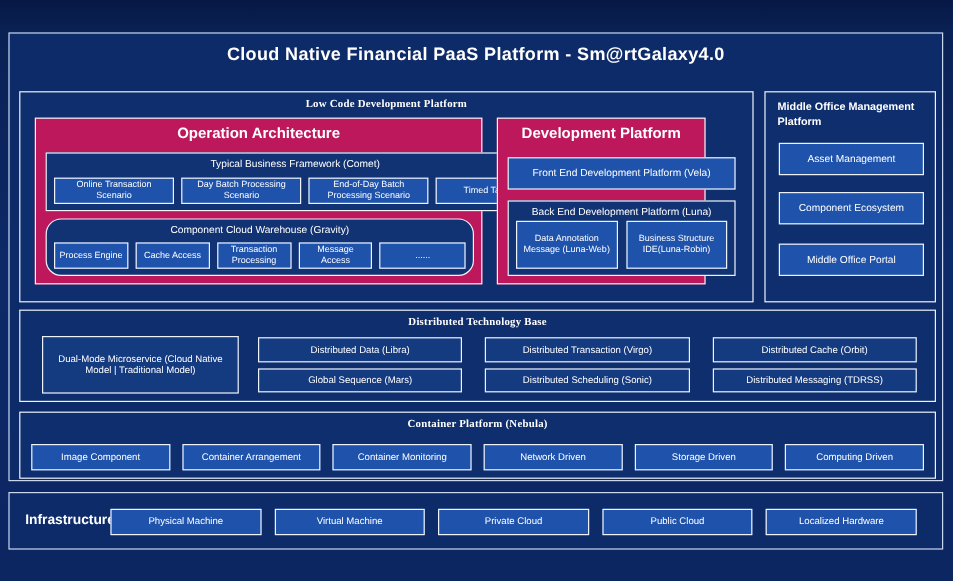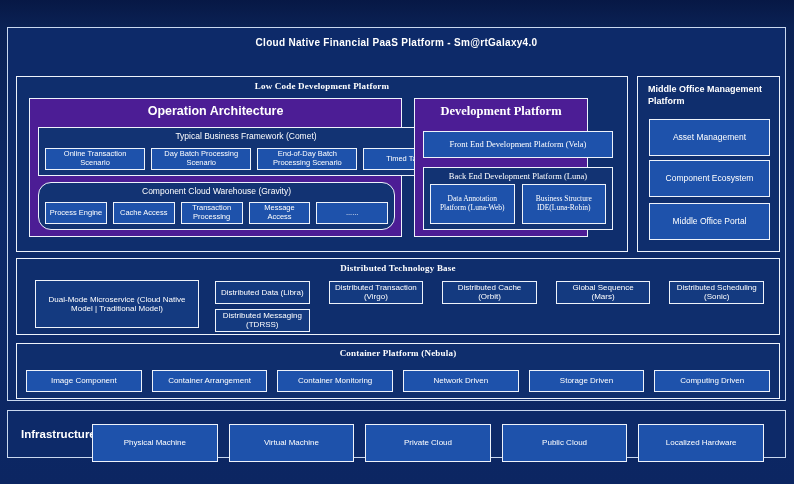--- a/index.html
+++ b/index.html
@@ -13,35 +13,35 @@
   .page {
     position: relative; width: 794px; height: 484px;
     background: linear-gradient(180deg, #071845 0%, #0a2154 5.5%, #0d2968 45%, #0c2662 100%);
   }
   .main-frame {
     position: absolute; left: 7px; top: 27px; width: 779px; height: 374px;
     border: 1px solid #c9d8ef; background: #0d2a69;
   }
   .title {
     position: absolute; top: 9px; left: 0; right: 0; text-align: center;
-    font-size: 10px; font-weight: bold; letter-spacing: 0.3px;
+    font-size: 15px; font-weight: bold; letter-spacing: 0.3px;
   }
   .sec { position: absolute; border: 1px solid #eef3fb; background: #0f2e6d; }
   .sec-label {
     position: absolute; top: 4px; left: 0; right: 0; text-align: center;
     font-size: 9px; font-weight: bold; letter-spacing: 0.2px; font-family: Liberation Serif, serif;
   }
   .lowcode { left: 8px; top: 48px; width: 612px; height: 176px; }
-  .panel { position: absolute; border: 1px solid #eef3fb; background: #4c1d95; }
+  .panel { position: absolute; border: 1px solid #eef3fb; background: #be185d; }
   .panel-title {
     position: absolute; top: 5px; left: 0; right: 0; text-align: center;
     font-size: 12.5px; font-weight: bold;
   }
   .op-arch { left: 12px; top: 21px; width: 373px; height: 139px; }
-  .dev     { left: 397px; top: 21px; width: 174px; height: 139px; font-family: Liberation Serif, serif; }
+  .dev     { left: 397px; top: 21px; width: 174px; height: 139px; }
   .group { position: absolute; border: 1px solid #eef3fb; background: #123373; }
   .group-label {
     position: absolute; top: 3px; left: 0; right: 0; text-align: center; font-size: 8.5px;
   }
   .comet   { left: 8px; top: 28px; width: 416px; height: 49px; }
   .gravity { left: 8px; top: 83px; width: 357px; height: 48px; border-radius: 13px; }
   .hrow { position: absolute; display: flex; }
   .comet-row, .gravity-row { left: 6px; right: 6px; bottom: 5px; height: 22px; gap: 6px; }
   .leaf {
     background: #1e52ab; border: 1px solid #eef3fb;
@@ -53,42 +53,42 @@
   .fx-sm { flex: 0.82 1 0; }
   .fx-lg { flex: 1.18 1 0; }
   .vela { position: absolute; left: 8px; top: 32px; width: 190px; height: 27px; font-size: 8.5px; }
   .luna { left: 8px; top: 68px; width: 190px; height: 63px; }
   .luna-row { left: 6px; right: 6px; bottom: 5px; height: 40px; gap: 7px; }
   .middle-office { left: 629px; top: 48px; width: 143px; height: 176px; }
   .mo-label {
     position: absolute; top: 7px; left: 10px; width: 118px;
     font-size: 9px; font-weight: bold; line-height: 1.3; text-align: left;
   }
-  .mo-item { position: absolute; left: 11px; width: 121px; height: 37px; font-size: 8.5px; }
+  .mo-item { position: absolute; left: 11px; width: 121px; height: 27px; font-size: 8.5px; }
   .mo-1 { top: 42px; } .mo-2 { top: 83px; } .mo-3 { top: 126px; }
   .distributed { left: 8px; top: 230px; width: 764px; height: 77px; padding-left: 25px; }
   .dual { position: absolute; left: 18px; top: 21px; width: 164px; height: 48px; font-size: 8px; padding: 2px 10px; }
   .dist-grid {
     position: absolute; left: 198px; right: 15px; top: 22px; bottom: 7px;
-    display: grid; grid-template-columns: 1fr 1fr 1fr 1fr 1fr; grid-auto-rows: 1fr;
+    display: grid; grid-template-columns: 1fr 1fr 1fr; grid-auto-rows: 1fr;
     column-gap: 19px; row-gap: 5px;
   }
   .dist-grid .leaf { font-size: 8px; }
   .containerp { left: 8px; top: 315px; width: 764px; height: 56px; }
   .container-row { left: 9px; right: 9px; bottom: 6px; height: 22px; gap: 10px; }
   .container-row .leaf { font-size: 8px; }
   .infra {
     position: absolute; left: 7px; top: 410px; width: 779px; height: 48px;
     border: 1px solid #c9d8ef; background: #0d2a69;
   }
   .infra-label {
     position: absolute; left: 13px; top: 50%; transform: translateY(-50%);
     font-size: 11.5px; font-weight: bold;
   }
-  .infra-row { left: 84px; right: 21px; top: 13px; height: 38px; gap: 11px; }
+  .infra-row { left: 84px; right: 21px; top: 13px; height: 22px; gap: 11px; }
   .infra-row .leaf { font-size: 8px; }
 </style>
 </head>
 <body>
 
 <div class="page">
 
   <div class="main-frame">
     <div class="title">Cloud Native Financial PaaS Platform - Sm@rtGalaxy4.0</div>
 
@@ -119,21 +119,21 @@
           </div>
         </div>
       </div>
 
       <div class="panel dev">
         <div class="panel-title">Development Platform</div>
         <div class="leaf vela">Front End Development Platform (Vela)</div>
         <div class="group luna">
           <div class="group-label">Back End Development Platform (Luna)</div>
           <div class="hrow luna-row">
-            <div class="leaf">Data Annotation Platform (Luna-Web)</div>
+            <div class="leaf">Data Annotation Message (Luna-Web)</div>
             <div class="leaf">Business Structure IDE(Luna-Robin)</div>
           </div>
         </div>
       </div>
     </div>
 
     <div class="sec middle-office">
       <div class="mo-label">Middle Office Management Platform</div>
       <div class="leaf mo-item mo-1">Asset Management</div>
       <div class="leaf mo-item mo-2">Component Ecosystem</div>

